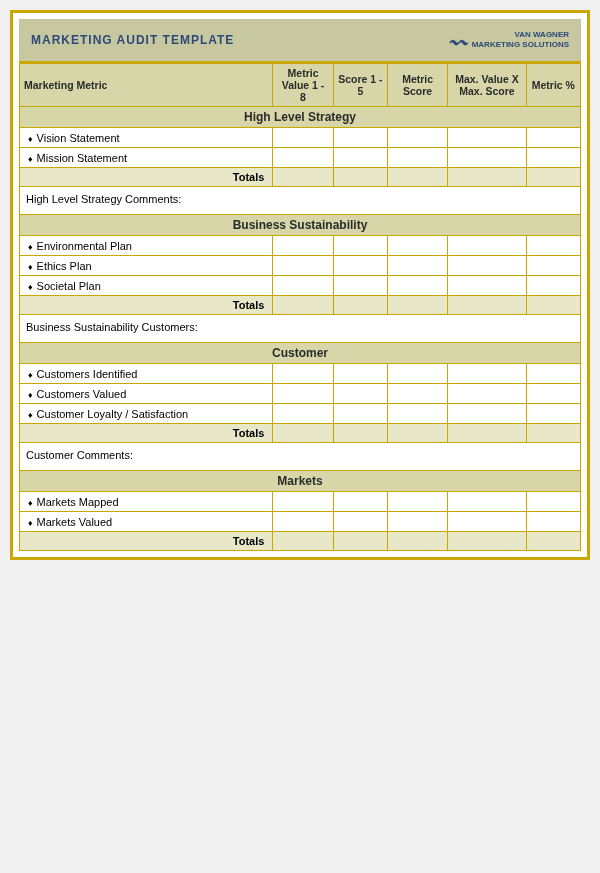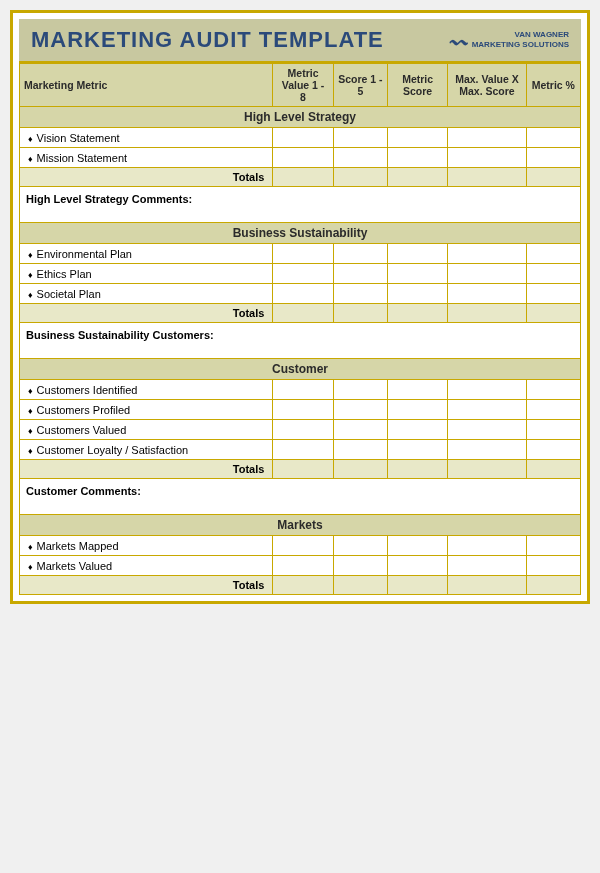--- a/index.html
+++ b/index.html
@@ -19,21 +19,21 @@
     }
     .header {
       background: #c8c8a0;
       display: flex;
       align-items: center;
       justify-content: space-between;
       padding: 8px 12px;
       border-bottom: 2px solid #c8a800;
     }
     .header-title {
-      font-size: 22px;
+      font-size: 12px;
       font-weight: bold;
       color: #2b4a7a;
       letter-spacing: 1px;
       text-transform: uppercase;
     }
     .logo-area {
       display: flex;
       align-items: center;
       gap: 4px;
     }
@@ -83,24 +83,24 @@
       background: #e8e8c8;
       font-weight: bold;
     }
     .totals-row .col-metric {
       text-align: right;
       padding-right: 8px;
     }
     .comments-row td {
       background: white;
       text-align: left;
-      font-weight: bold;
+      font-weight: normal;
       font-size: 11px;
       padding: 6px 6px;
-      height: 36px;
+      height: 28px;
       vertical-align: top;
     }
     .item-row td {
       background: white;
       height: 20px;
     }
     .item-row .col-metric {
       text-align: left;
       padding-left: 8px;
     }
@@ -220,28 +220,20 @@
         </tr>
         <tr class="item-row">
           <td class="col-metric"><span class="bullet">♦</span>Customers Identified</td>
           <td class="col-value empty-cell"></td>
           <td class="col-score empty-cell"></td>
           <td class="col-mscore empty-cell"></td>
           <td class="col-max empty-cell"></td>
           <td class="col-pct empty-cell"></td>
         </tr>
         <tr class="item-row">
-          <td class="col-metric"><span class="bullet">♦</span>Customers Profiled</td>
-          <td class="col-value empty-cell"></td>
-          <td class="col-score empty-cell"></td>
-          <td class="col-mscore empty-cell"></td>
-          <td class="col-max empty-cell"></td>
-          <td class="col-pct empty-cell"></td>
-        </tr>
-        <tr class="item-row">
           <td class="col-metric"><span class="bullet">♦</span>Customers Valued</td>
           <td class="col-value empty-cell"></td>
           <td class="col-score empty-cell"></td>
           <td class="col-mscore empty-cell"></td>
           <td class="col-max empty-cell"></td>
           <td class="col-pct empty-cell"></td>
         </tr>
         <tr class="item-row">
           <td class="col-metric"><span class="bullet">♦</span>Customer Loyalty / Satisfaction</td>
           <td class="col-value empty-cell"></td>

